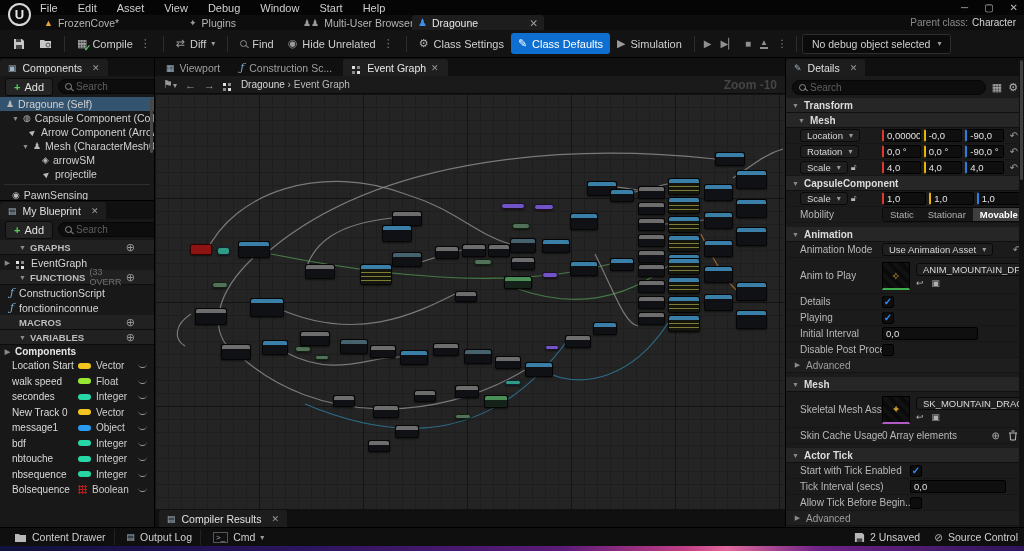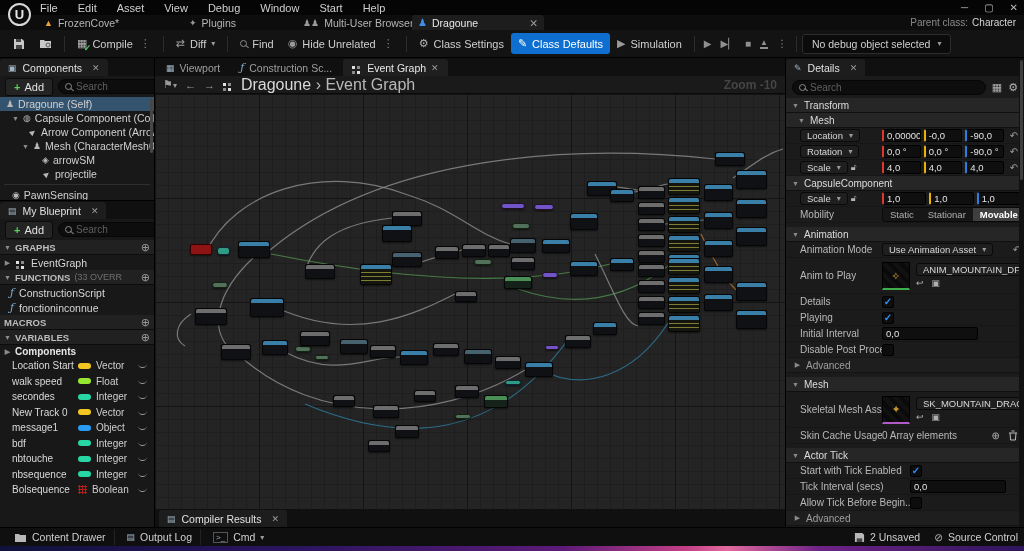--- a/index.html
+++ b/index.html
@@ -47,41 +47,41 @@
 
 .leftcol{position:absolute;top:58px;left:0;width:155px;bottom:24px;background:#181818;border-right:1px solid #000;overflow:hidden}
 .cmp{position:absolute;top:0;left:0;right:0;height:142px;overflow:hidden}
 .treerow{height:14px;display:flex;align-items:center;gap:4px;font-size:10.5px;color:#d0d0d0;white-space:nowrap;overflow:hidden}
 .treerow.sel{background:#33536f}
 .tico{color:#b8b8b8;font-size:9px;flex:none}
 .exp{color:#8a8a8a;font-size:7px;width:7px;flex:none;text-align:center}
 .treediv{height:1px;background:#2e2e2e;margin:3px 4px}
 .vsb{position:absolute;right:1px;width:3px;background:#474747;border-radius:2px}
 .mbp{position:absolute;top:142px;left:0;right:0;bottom:0;overflow:hidden;border-top:1px solid #000}
-.secthdr{height:15px;background:#212121;display:flex;align-items:center;padding:0 4px;gap:4px;color:#bdbdbd;font-weight:bold;font-size:9.5px;border-bottom:1px solid #0c0c0c}
+.secthdr{height:15px;background:#212121;display:flex;align-items:center;padding:0 19px;gap:4px;color:#bdbdbd;font-weight:bold;font-size:9.5px;border-bottom:1px solid #0c0c0c}
 .secthdr .plus{margin-left:auto;font-weight:normal;color:#9a9a9a;font-size:11px}
 .secthdr .cnt{color:#6f6f6f;font-weight:normal;font-size:9px}
 .mrow{height:15px;display:flex;align-items:center;gap:5px;padding:0 4px;font-size:10.5px;color:#d6d6d6}
 .fico{color:#7faccc;font-style:italic;font-family:"DejaVu Serif",serif;font-size:11px}
 .nico{width:3px;height:3px;background:#e0e0e0;box-shadow:5px 0 0 #8a8a8a,0 5px 0 #8a8a8a,5px 5px 0 #e0e0e0;margin-right:7px;flex:none}
 .catrow{height:13px;display:flex;align-items:center;gap:4px;padding:0 4px;color:#e6e6e6;font-weight:bold;font-size:10px}
 .vrow{height:15.5px;display:flex;align-items:center;padding:0 4px 0 12px;font-size:10px;color:#dadada}
 .vname{width:66px;overflow:hidden;white-space:nowrap}
 .pill{width:13px;height:6px;border-radius:3px;margin-right:5px;flex:none}
 .gridico{width:9px;height:9px;margin-right:5px;flex:none;background-size:3px 3px}
 .vtype{color:#cfcfcf}
 .arc{width:9px;height:5px;border-bottom:1.6px solid #9a9a9a;border-radius:0 0 8px 8px;margin-left:auto;margin-right:3px}
 
 .center{position:absolute;left:155px;top:58px;width:630px;bottom:24px;background:#191919}
 .doctabs{height:18px;background:#101010;display:flex;align-items:flex-end;gap:2px;padding-left:2px}
 .dtab{height:17px;display:flex;align-items:center;gap:5px;padding:0 9px;color:#9f9f9f;font-size:10.5px}
 .dtab.active{background:#1f1f1f;border-radius:3px 3px 0 0;color:#e8e8e8}
 .crumbbar{height:18px;background:#1a1a1a;display:flex;align-items:center;gap:8px;padding:0 8px;border-bottom:1px solid #0a0a0a}
 .crumbbar .nav{color:#9a9a9a;font-size:11px}
-.crumb{color:#b9b9b9;font-size:16px}
+.crumb{color:#b9b9b9;font-size:10px}
 .crumb b{font-weight:normal;color:#d8d8d8}
 .zoomlbl{margin-left:auto;color:#454545;font-weight:bold;font-size:12px}
 .canvas{position:absolute;top:36px;left:0;right:0;bottom:18px;background-color:#242424;overflow:hidden;
  background-image:
   linear-gradient(#141414 1px,transparent 1px),linear-gradient(90deg,#141414 1px,transparent 1px),
   linear-gradient(#1e1e1e 1px,transparent 1px),linear-gradient(90deg,#1e1e1e 1px,transparent 1px);
  background-size:104px 104px,104px 104px,13px 13px,13px 13px}
 #gwires{position:absolute;inset:0}
 .gn{position:absolute;background:#101114;border:1px solid #060606;border-radius:2px;box-shadow:0 1px 2px rgba(0,0,0,.55)}
 .gn .nh{height:4px;border-radius:2px 2px 0 0}
@@ -91,21 +91,21 @@
 .ystripe{background:repeating-linear-gradient(180deg,#14150e 0 3px,#7f7c34 3px 4px)}
 .ystripe .nh{background:#3a7fa8}
 .teal{background:#2f9b84;border-radius:3px;border-color:#123}
 .ppill{background:#6f55c8;border-radius:3px;border-color:#212}
 .gpill{background:#53715a;border-radius:3px;border-color:#121}
 .wm{position:absolute;right:10px;bottom:12px;font-size:40px;font-weight:800;color:#5c5c5c;letter-spacing:1px}
 .compbar{position:absolute;left:0;right:0;bottom:0;height:18px;background:#101010;display:flex;align-items:flex-end;padding-left:4px}
 
 .right{position:absolute;left:785px;top:58px;width:239px;bottom:24px;background:#1b1b1b;border-left:1px solid #000;overflow:hidden}
 .dsearchrow{height:22px;display:flex;align-items:center;gap:6px;padding:0 6px;background:#1b1b1b}
-.dh{height:15px;background:#262626;display:flex;align-items:center;gap:5px;padding:0 6px;color:#dcdcdc;font-weight:normal;font-size:10px;border-bottom:1px solid #101010}
+.dh{height:15px;background:#262626;display:flex;align-items:center;gap:5px;padding:0 6px;color:#dcdcdc;font-weight:bold;font-size:10px;border-bottom:1px solid #101010}
 .dr{height:16px;display:flex;align-items:center;padding-left:14px;font-size:10px;color:#b8b8b8;border-bottom:1px solid #161616;background:#1b1b1b}
 .dr.tall{height:36px}
 .dlabel{width:82px;white-space:nowrap;overflow:hidden;flex:none}
 .axis{display:flex;gap:3px;flex:1;padding-right:3px;align-items:center}
 .vin{flex:1;height:13px;background:#0f0f0f;border:1px solid #000;border-radius:2px;padding:0 3px;color:#e2e2e2;font-size:9.5px;line-height:12px;white-space:nowrap;overflow:hidden}
 .bx{border-left:2px solid #e0372f}.by{border-left:2px solid #eab308}.bz{border-left:2px solid #2a7fe0}
 .reset{color:#9a9a9a;font-size:10px;width:14px;text-align:center;flex:none}
 .selpill{background:#1f1f1f;border:1px solid #090909;border-radius:3px;height:13px;display:flex;align-items:center;gap:6px;padding:0 6px;color:#d8d8d8;font-size:9.5px;white-space:nowrap}
 .lock{color:#b5b5b5;font-size:9px;margin:0 3px}
 .seg{display:flex;border:1px solid #090909;border-radius:3px;overflow:hidden}

